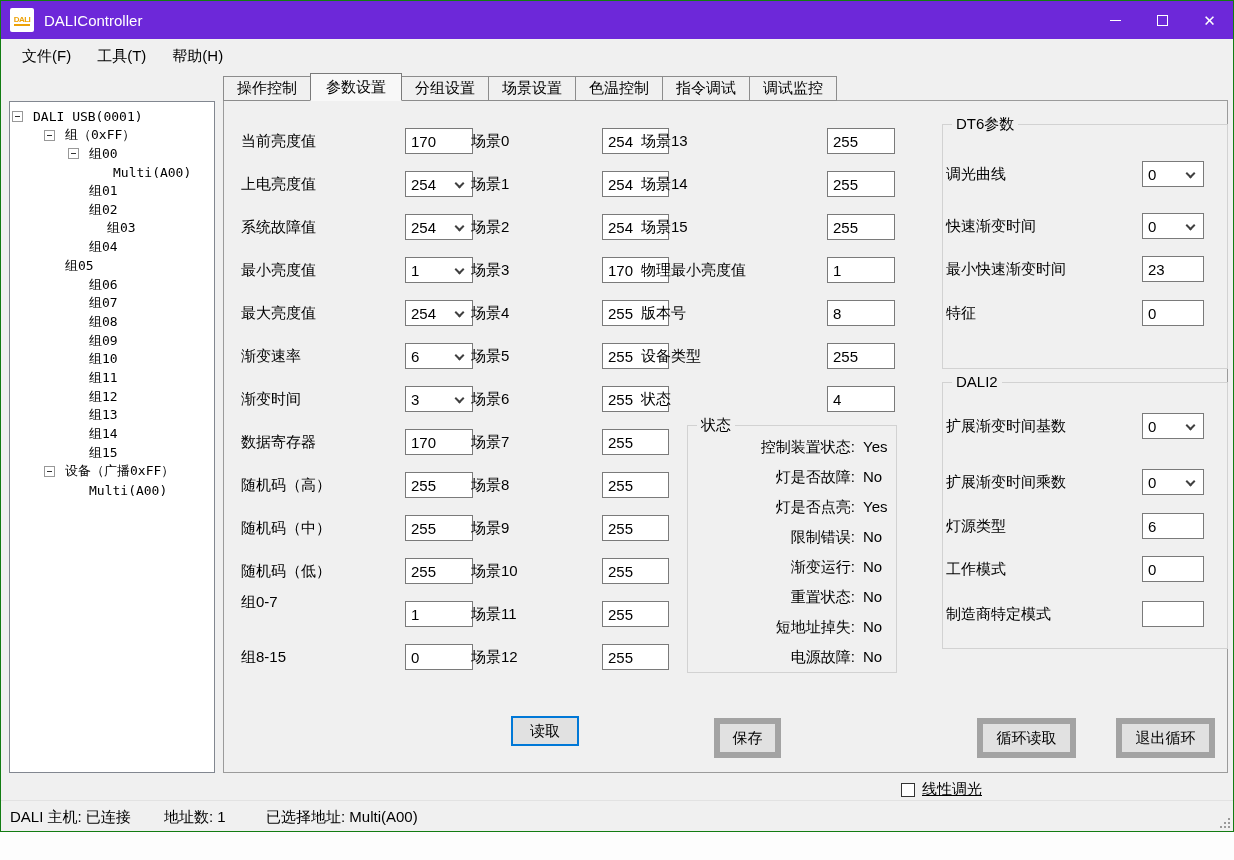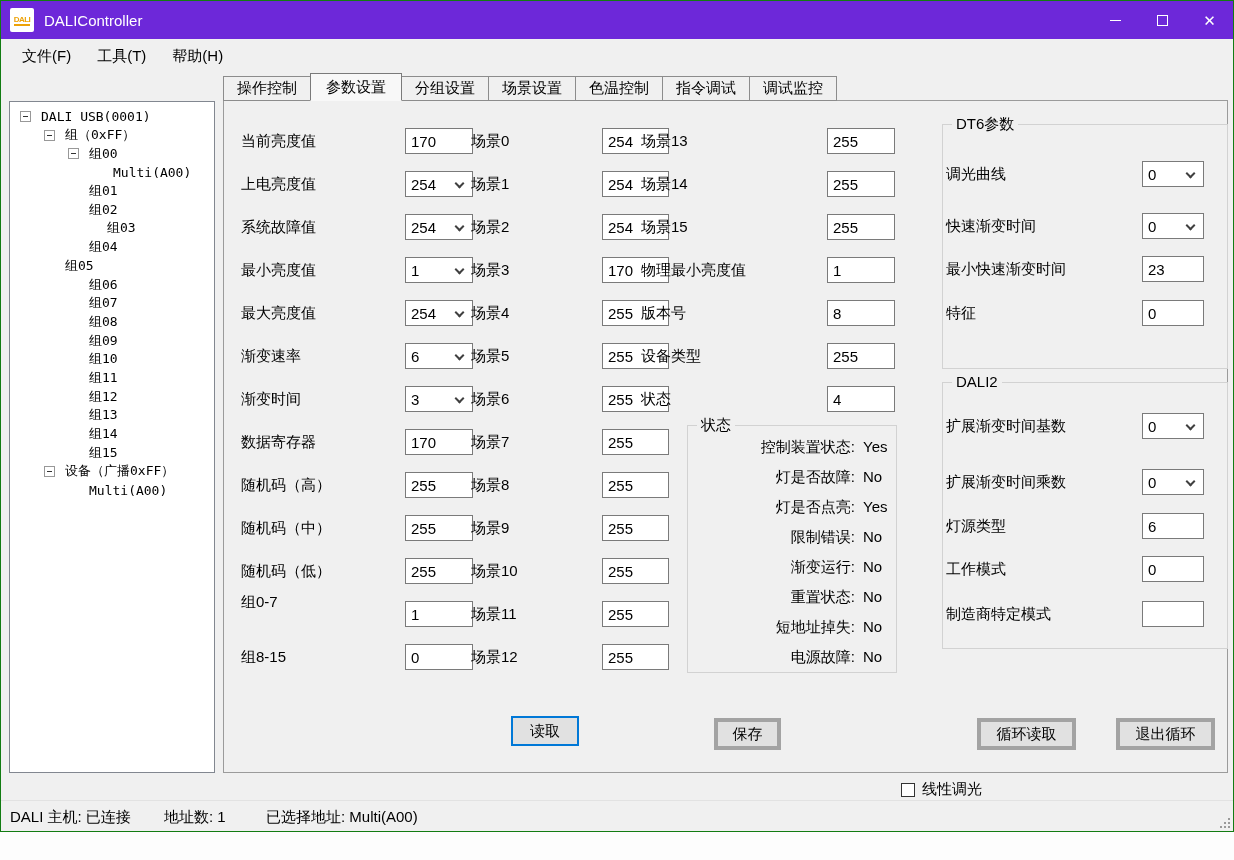--- a/index.html
+++ b/index.html
@@ -39,24 +39,24 @@
   .tin { position:absolute; height:26px; border:1px solid #7a7a7a; background:#fff; font-size:15px; padding-left:5px; font-family:inherit; color:#000; z-index:2; }
   .sel { position:absolute; height:26px; border:1px solid #7a7a7a; background:#fff; display:flex; align-items:center; padding-left:5px; font-size:15px; z-index:2; }
   .chev { position:absolute; right:9px; top:8px; width:7px; height:7px; border-right:2px solid #404040; border-bottom:2px solid #404040; transform:rotate(45deg); }
 
   .group { position:absolute; border:1px solid #d2d2d2; z-index:2; }
   .gtitle { position:absolute; top:-10px; left:9px; background:#f0f0f0; padding:0 4px; font-size:15px; white-space:nowrap; }
 
   .srow-label { position:absolute; font-size:15px; text-align:right; line-height:20px; z-index:2; }
   .srow-val { position:absolute; font-size:15px; line-height:20px; z-index:2; }
 
-  .btn { position:absolute; height:32px; background:#e1e1e1; border:4px solid #a3a3a3; font-size:15px; display:flex; align-items:center; justify-content:center; font-family:inherit; color:#000; z-index:2; }
+  .btn { position:absolute; height:40px; background:#e1e1e1; border:6px solid #a3a3a3; font-size:15px; display:flex; align-items:center; justify-content:center; font-family:inherit; color:#000; z-index:2; }
   .btn.focus { border:2px solid #0078d7; height:30px; }
 
-  .cbx { position:absolute; left:900px; top:779px; display:flex; align-items:center; font-size:15px; z-index:2; }
+  .cbx { position:absolute; left:900px; top:779px; display:flex; align-items:center; font-size:15px; z-index:2;text-decoration:underline; }
   .cbox { width:14px; height:14px; border:1px solid #333; background:#fff; margin-right:7px; flex:none; }
 
   .statusbar { position:absolute; left:0; bottom:0; width:100%; height:31px; background:#f0f0f0; border-top:1px solid #e2e2e2; }
   .sseg { position:absolute; top:7px; font-size:15px; color:#000; white-space:nowrap; }
   .grip { position:absolute; right:3px; bottom:3px; width:13px; height:13px; }
   .grip i { position:absolute; width:2px; height:2px; background:#9a9a9a; }
 </style>
 </head>
 <body>
 
@@ -80,21 +80,21 @@
     </div>
   </div>
 
   <div class="menubar">
     <div class="menuitem">文件(F)</div>
     <div class="menuitem">工具(T)</div>
     <div class="menuitem">帮助(H)</div>
   </div>
 
   <div class="tree">
-    <div class="trow" style="padding-left:10px">
+    <div class="trow" style="padding-left:2px">
         <span class="texp">
           <i></i>
         </span>
         <span>DALI USB(0001)</span>
       </div>
     <div class="trow" style="padding-left:34px">
         <span class="texp">
           <i></i>
         </span>
         <span>组（0xFF）</span>

